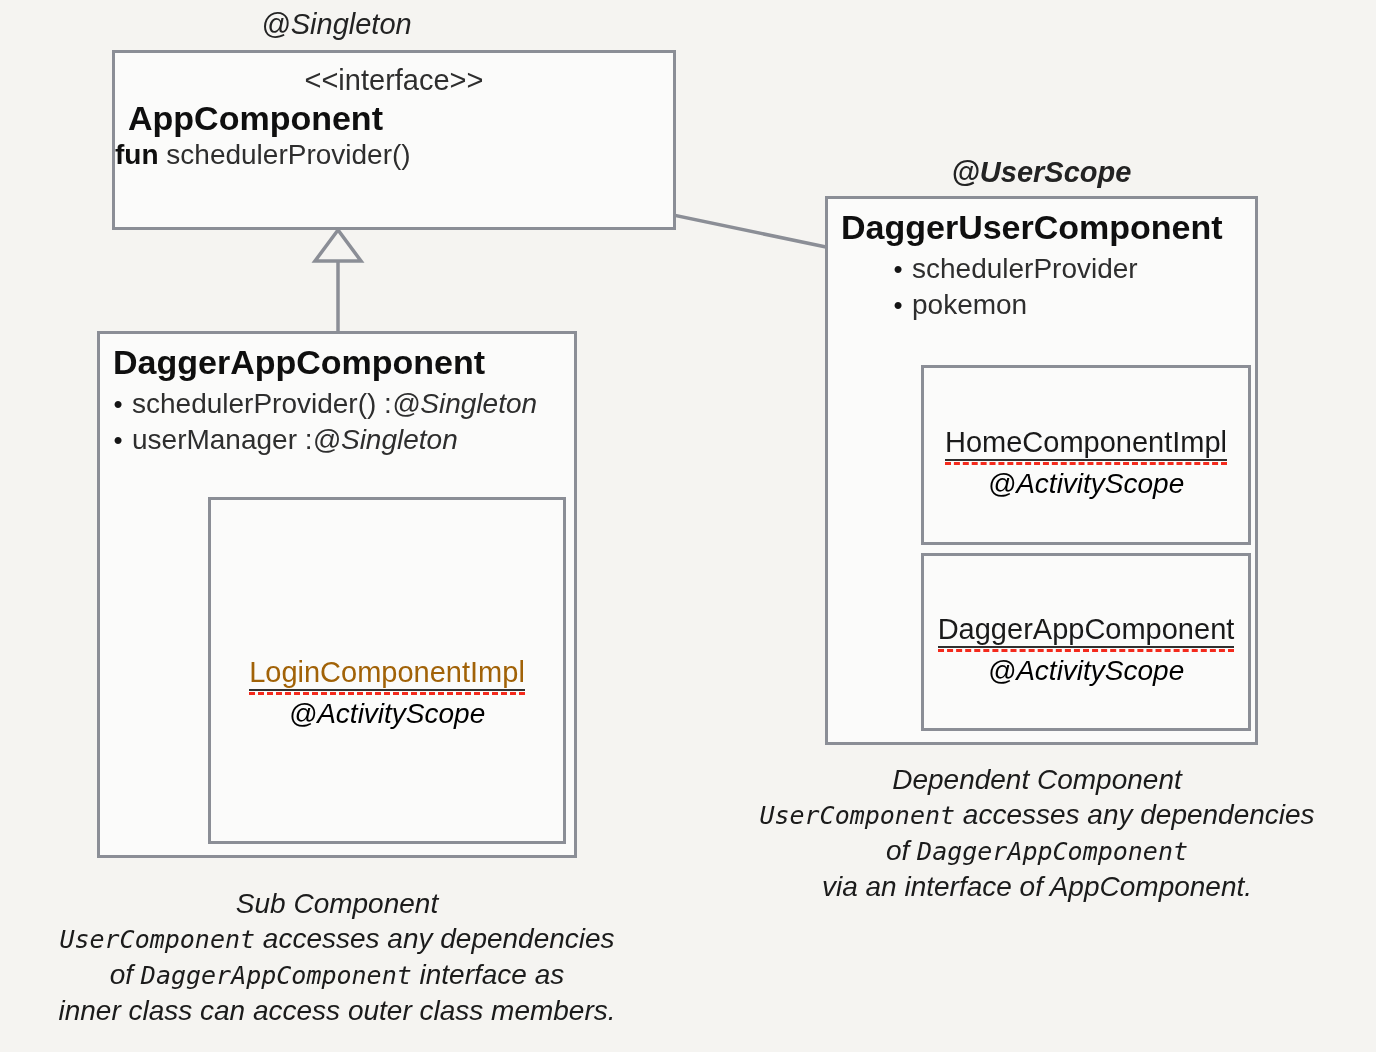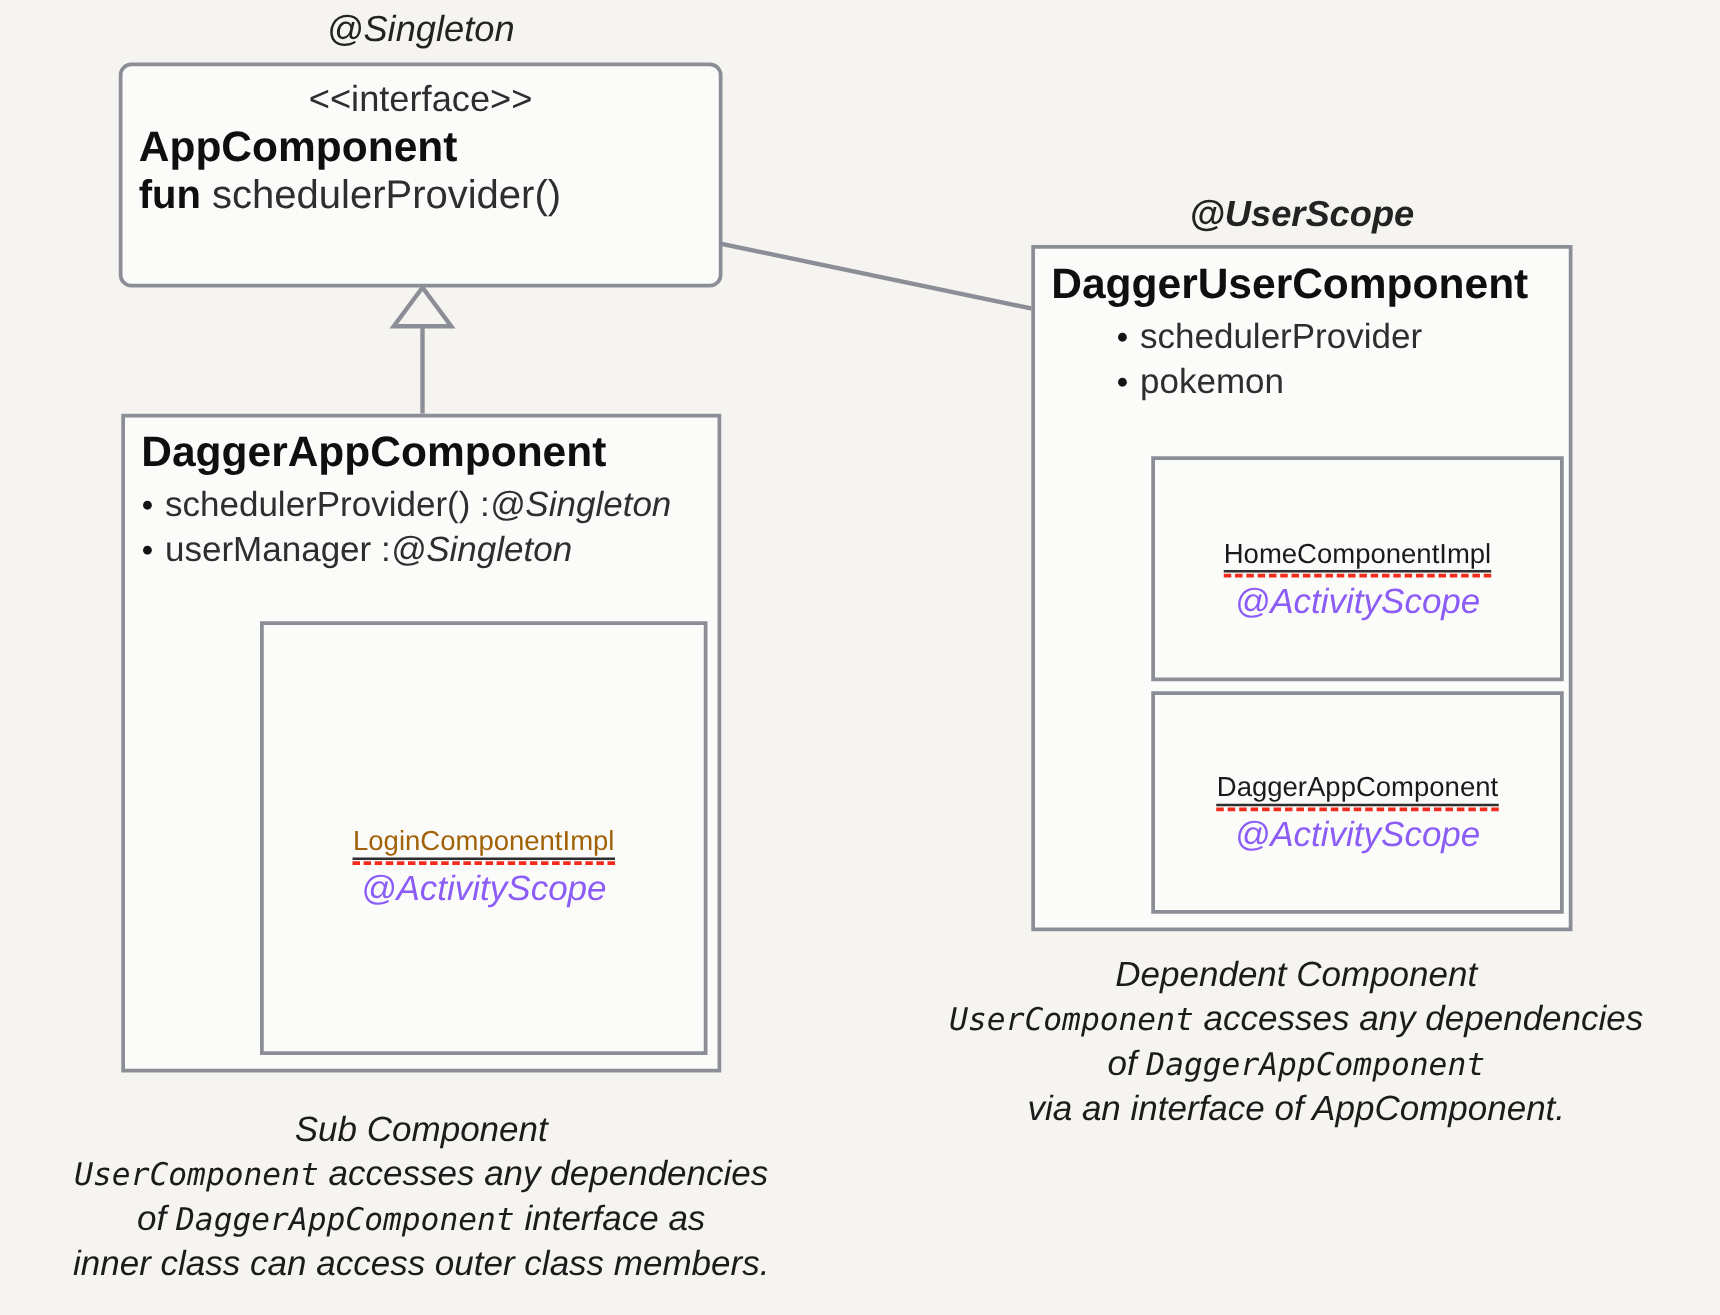--- a/index.html
+++ b/index.html
@@ -13,34 +13,34 @@
     position:absolute; background:#fbfbfa;
     border:3px solid #8b8e96; box-sizing:border-box;
   }
   .scope-label {
     position:absolute; text-align:center; font-style:italic;
     font-size:29px; color:#232323;
   }
   .box-title { font-weight:bold; font-size:34px; color:#0f0f0f; line-height:40px; }
   .app-box .stereotype { text-align:center; font-size:29px; color:#2e2e2e; line-height:36px; margin-top:9px; }
   .app-box .box-title { padding-left:13px; }
-  .method-line { font-size:32px; color:#2e2e2e; padding-left:13px; line-height:34px; }
+  .method-line { font-size:28px; color:#2e2e2e; line-height:34px; }
   .method-line .kw { font-weight:bold; color:#0f0f0f; }
   .pad-title { padding:8px 0 0 13px; }
   .bullet-row { display:flex; align-items:baseline; font-size:28px; color:#2e2e2e; line-height:36px; }
   .bullet-dot { width:28px; text-align:center; flex:0 0 28px; font-size:26px; color:#141414; }
   .left-bullets { padding-left:4px; margin-top:4px; }
   .right-bullets { padding-left:56px; margin-top:4px; }
   .scope-italic { font-style:italic; }
   .inner-box { display:flex; flex-direction:column; align-items:center; justify-content:center; }
-  .inner-name { font-size:22px; color:#1a1a1a; }
+  .inner-name { font-size:29px; color:#1a1a1a; }
   .inner-name.bold { font-weight:normal; color:#a16207;margin-top:19px; }
   .red-under { display:inline-block; border-bottom:3px dashed #f42a1c; padding-bottom:1px; }
   .dark-under { display:inline-block; border-bottom:2px solid #2f2f2f; }
-  .inner-scope { font-style:italic; font-size:28px; color:#8b5cf6; margin-top:3px; }
+  .inner-scope { font-style:italic; font-size:28px; color:#000000; margin-top:3px; }
   .caption { position:absolute; text-align:center; font-style:italic; font-size:28px; color:#1b1b1b; line-height:35px; }
   .caption .cap-title { font-weight:normal; }
   .mono { font-family:"DejaVu Sans Mono", monospace; font-style:italic; font-size:25px; }
 </style>
 </head>
 <body>
 
 <div class="canvas">
 
   <svg class="overlay">
@@ -62,21 +62,21 @@
 
     <g>
       <path d="M917 607 L882 607 L882 354" fill="none" stroke="#141414" stroke-width="4.2" stroke-linecap="round" stroke-dasharray="0.1 11"></path>
       <path d="M917 469 L884 469" fill="none" stroke="#141414" stroke-width="4.2" stroke-linecap="round" stroke-dasharray="0.1 11"></path>
       <polygon points="882,326 871,350 893,350" fill="#141414"></polygon>
     </g>
   </svg>
 
   <div class="scope-label" style="left:95px; top:8px; width:483px;">@Singleton</div>
 
-  <div class="box app-box" style="left:95px; top:50px; width:483px; height:180px;border-radius:10px;">
+  <div class="box app-box" style="left:112px; top:50px; width:564px; height:180px;">
     <div class="stereotype">&lt;&lt;interface&gt;&gt;</div>
     <div class="box-title">AppComponent</div>
     <div class="method-line"><span class="kw">fun</span><span> schedulerProvider()</span></div>
   </div>
 
   <div class="box" style="left:97px; top:331px; width:480px; height:527px;">
     <div class="box-title pad-title">DaggerAppComponent</div>
     <div class="left-bullets">
       <div class="bullet-row">
         <span class="bullet-dot">•</span>

